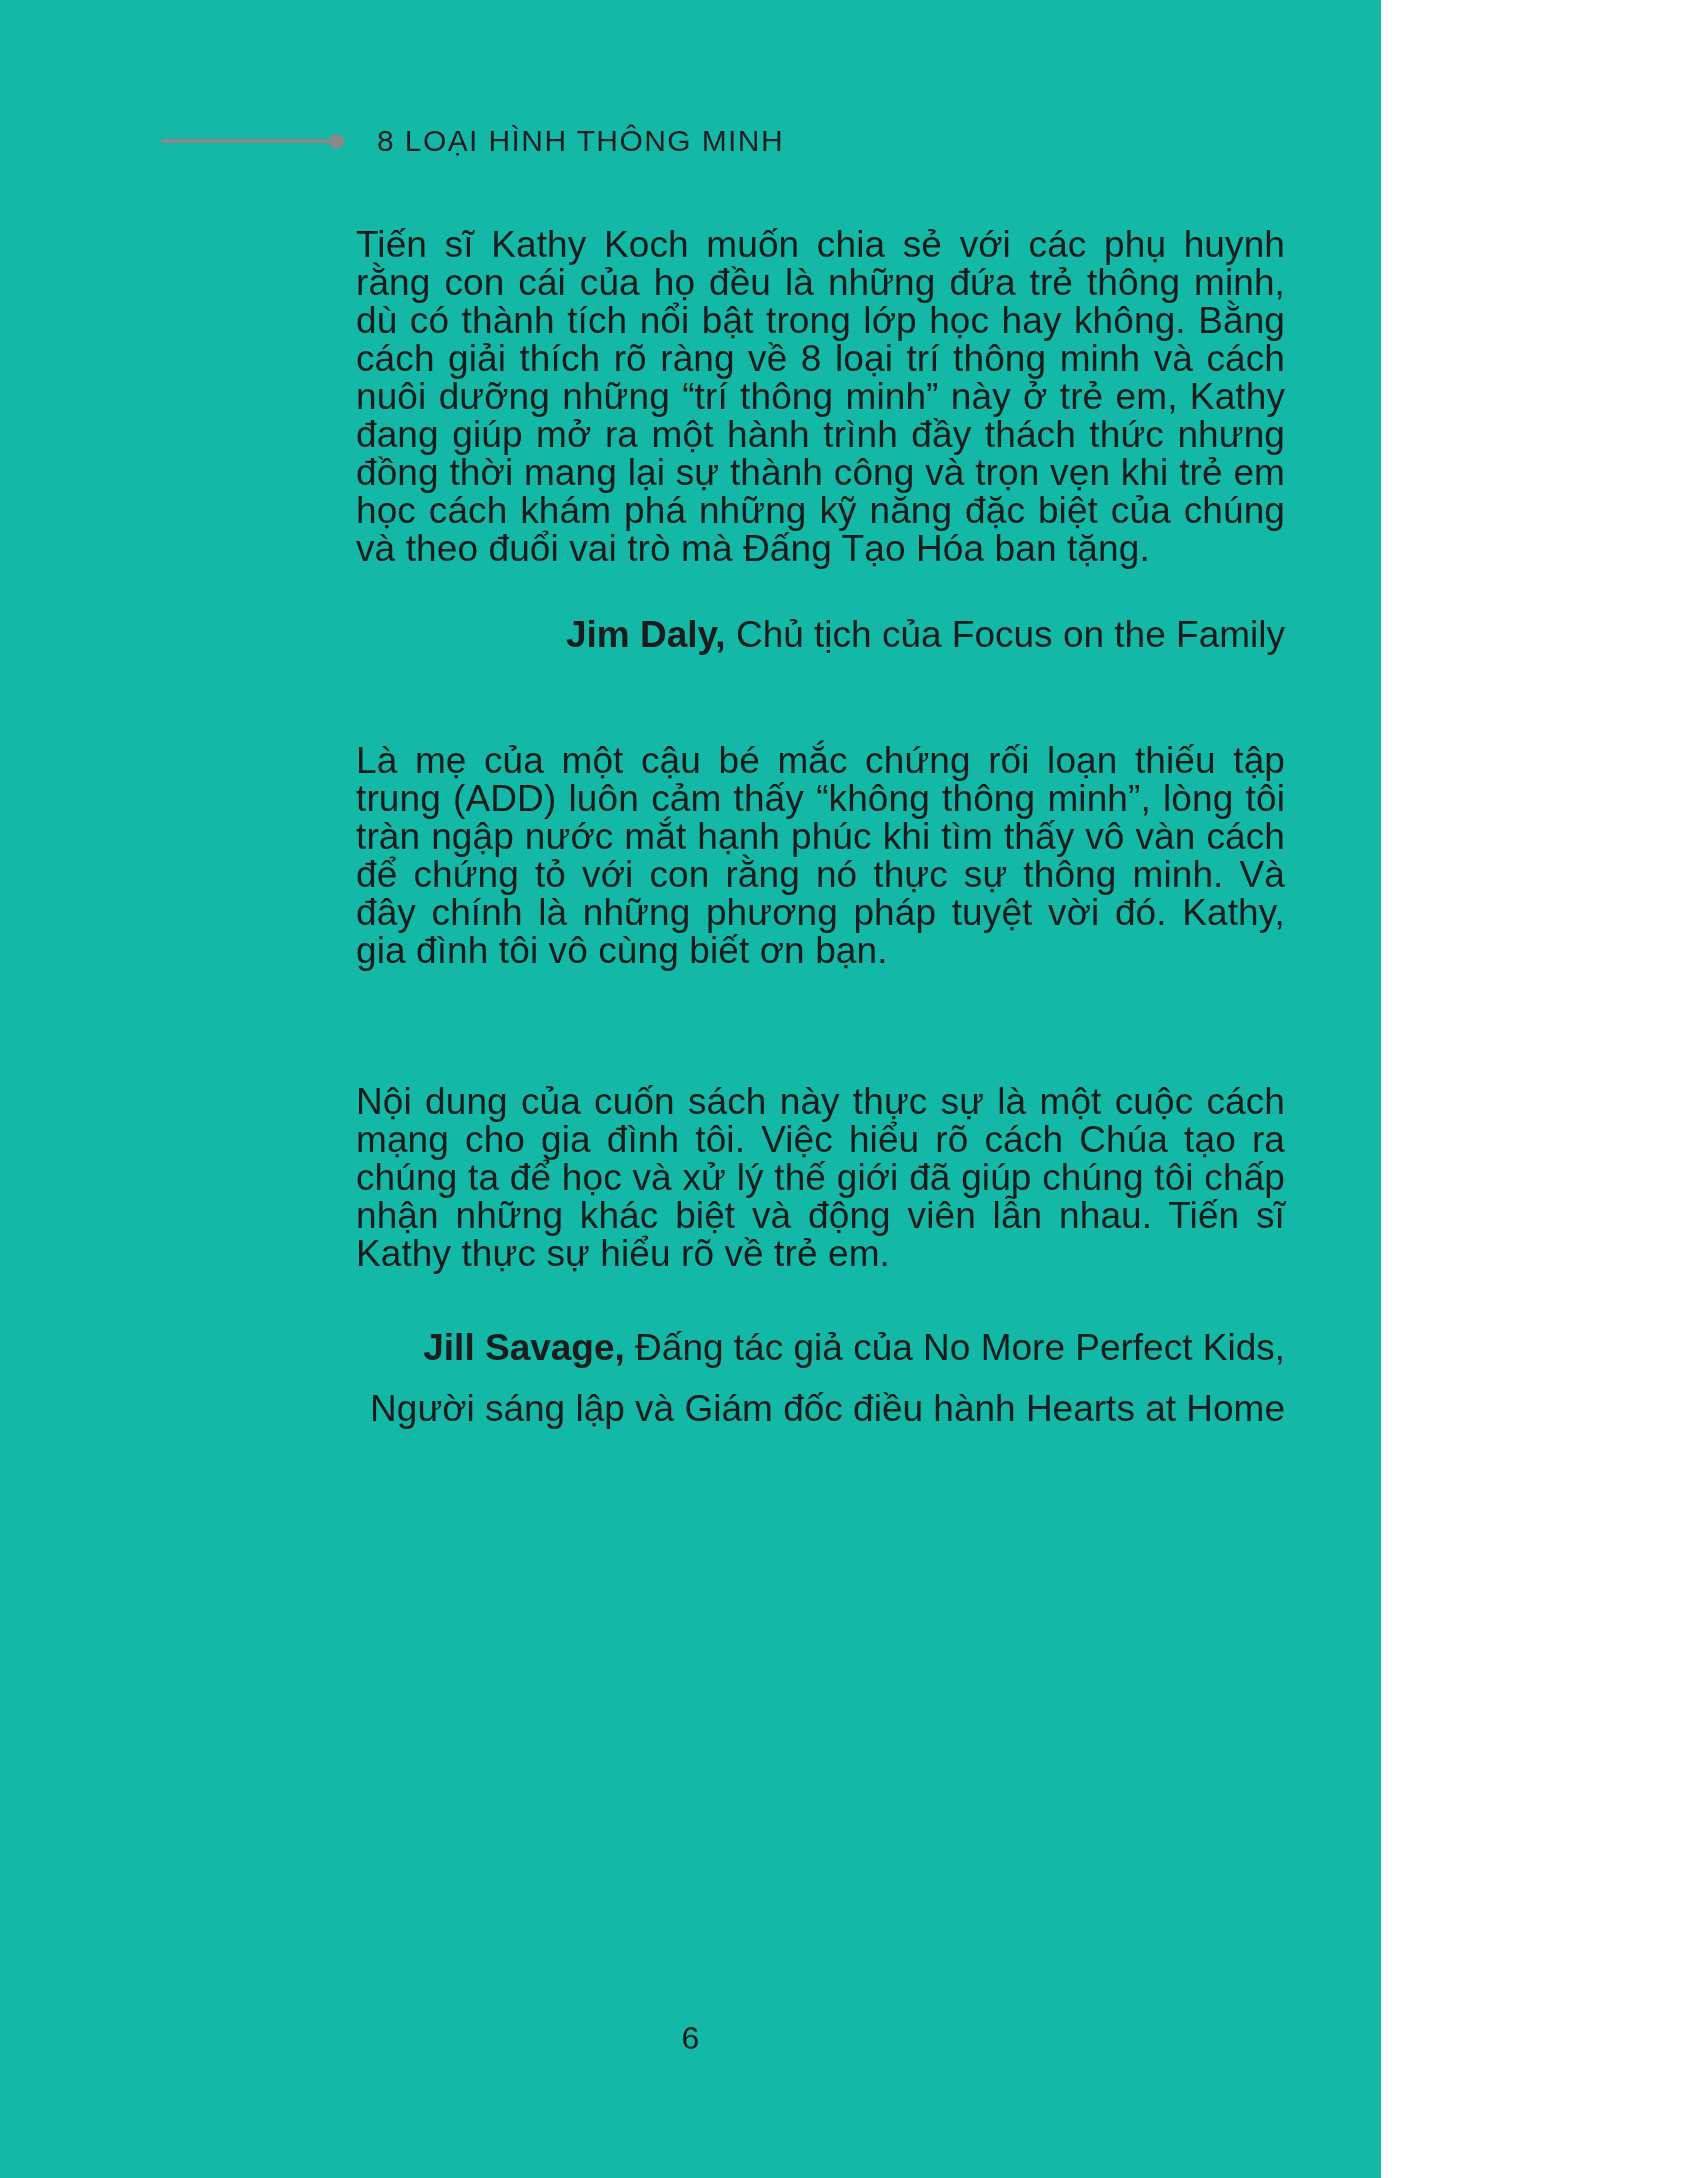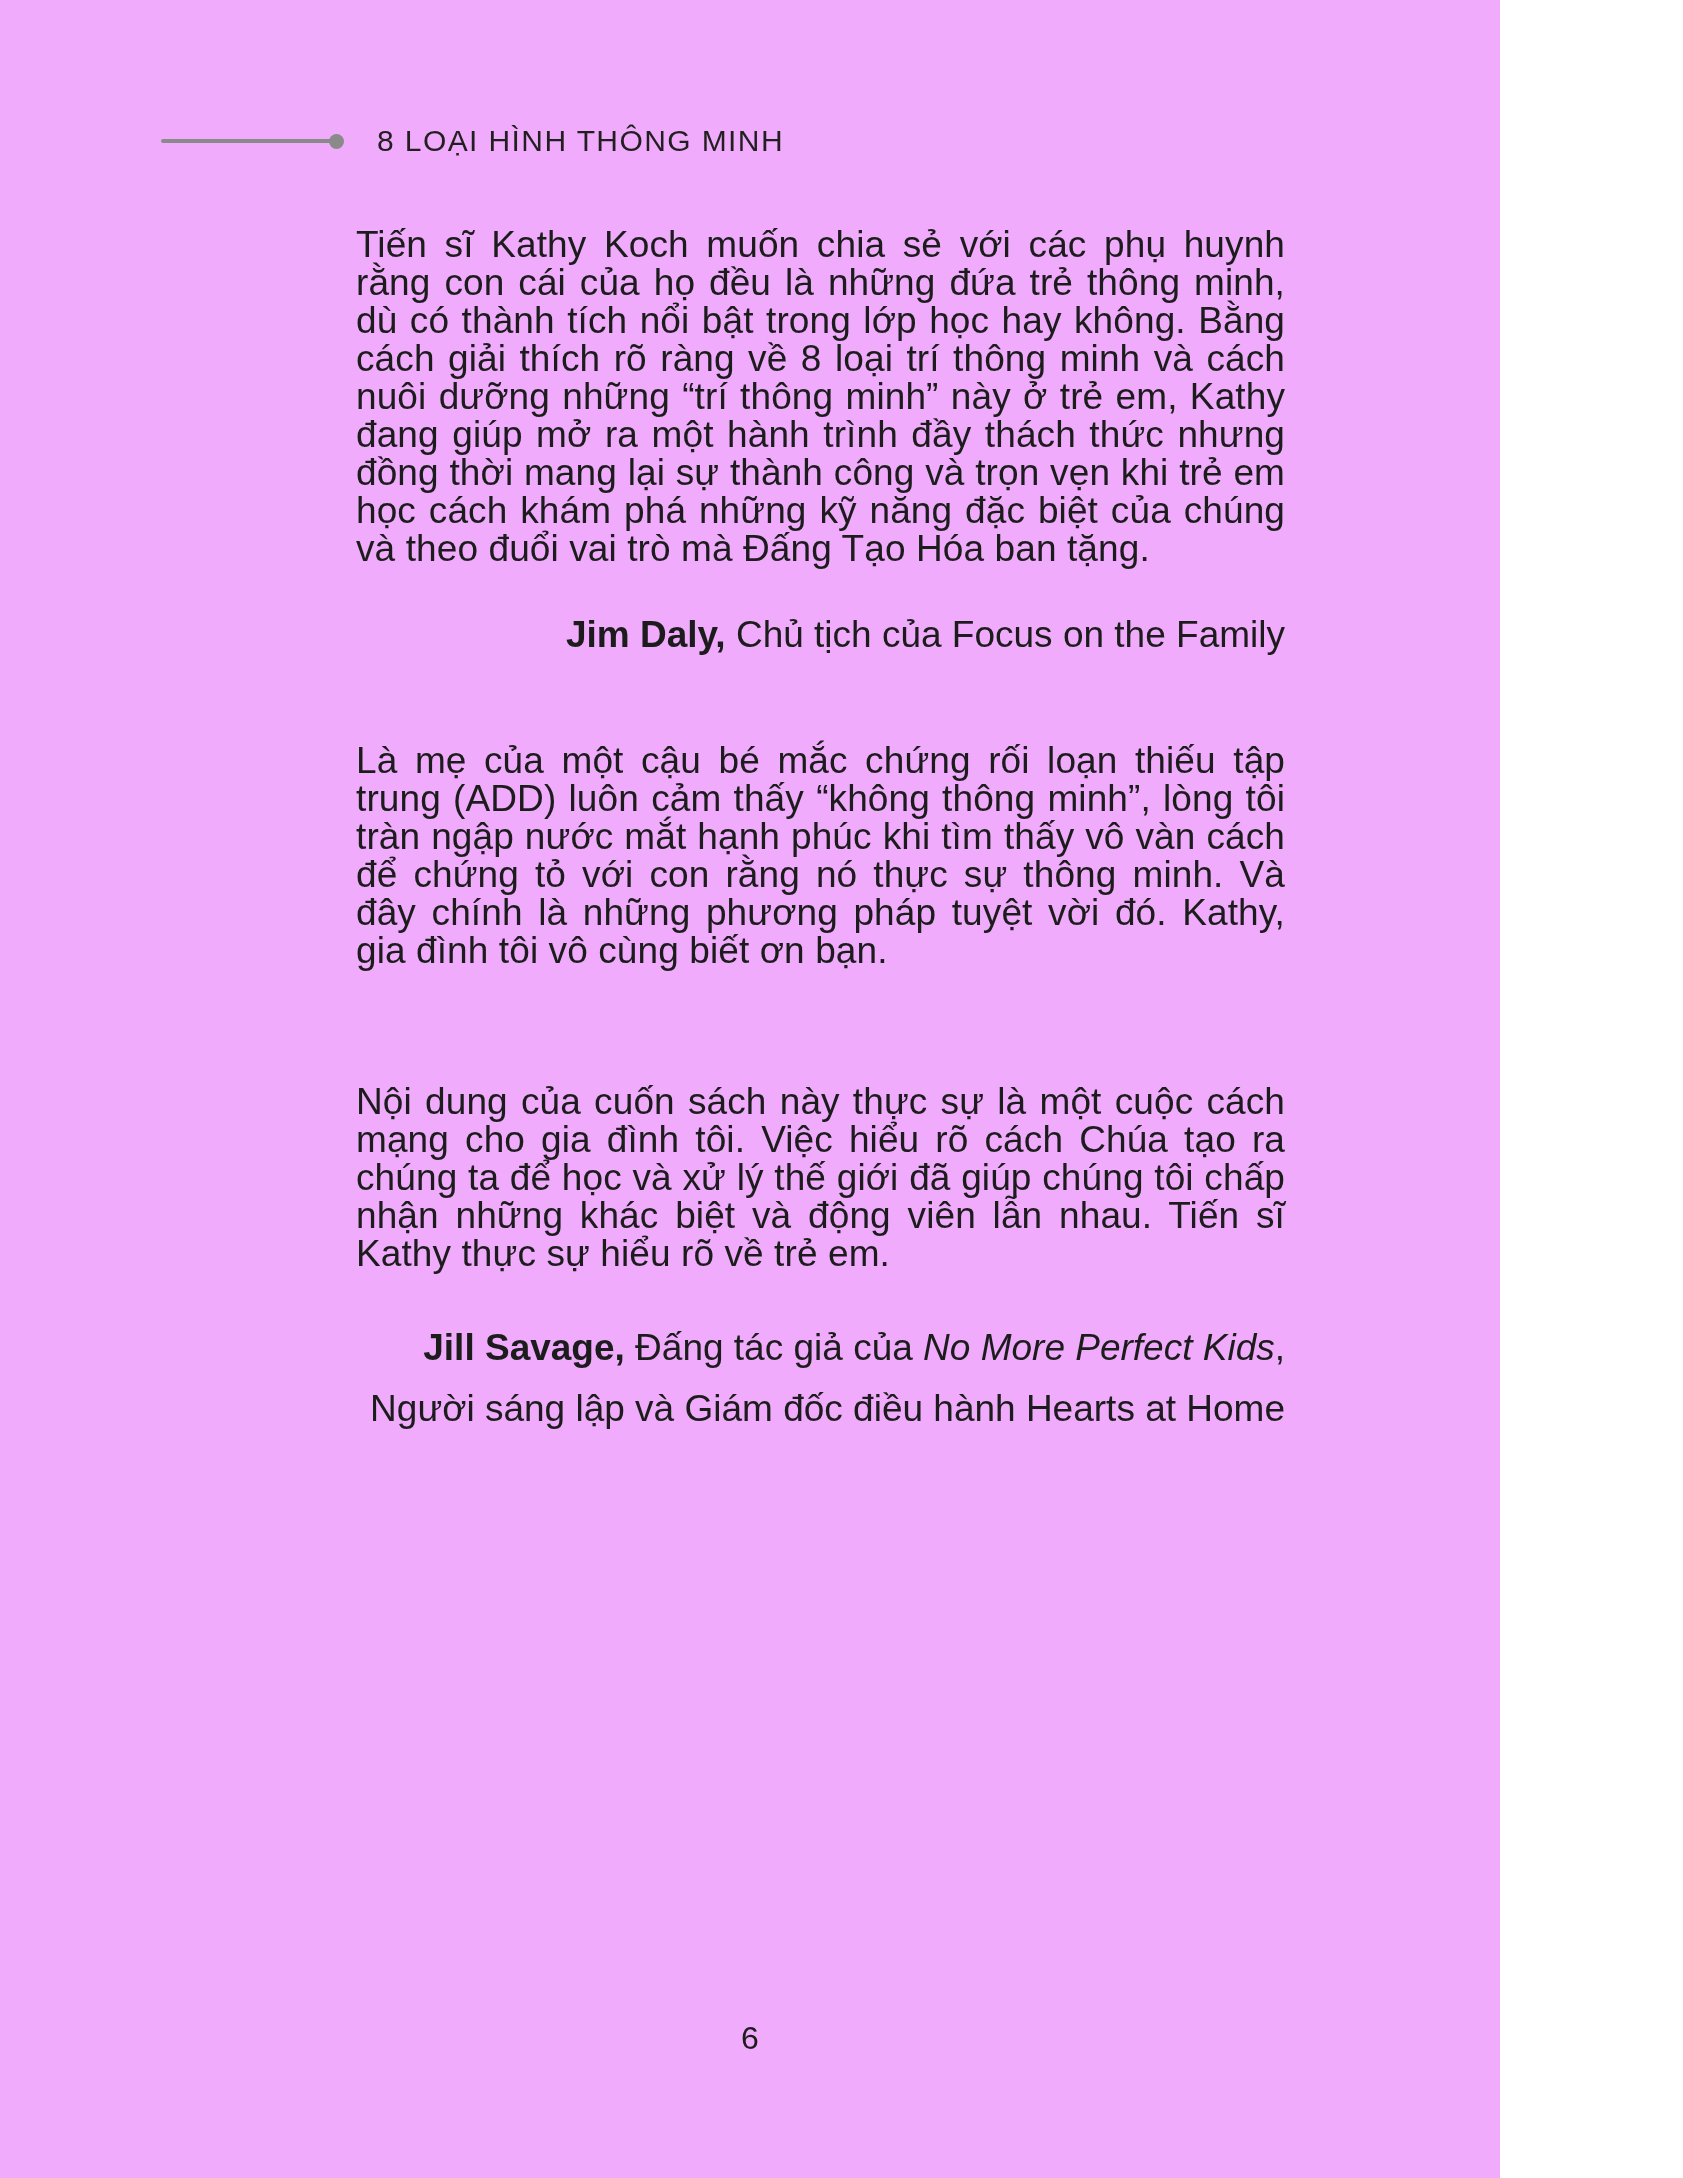--- a/index.html
+++ b/index.html
@@ -7,23 +7,23 @@
     margin: 0;
     padding: 0;
     background: #ffffff;
   }
   body {
     font-family: "Liberation Sans", sans-serif;
     color: #1a1a1a;
   }
   .page {
     position: relative;
-    width: 1500px;
+    width: 1381px;
     height: 2178px;
-    background: #f0abfc;
+    background: #14b8a6;
     overflow: hidden;
     box-sizing: border-box;
   }
 
   
   .runhead {
     position: absolute;
     left: 161px;
     top: 121px;
     display: flex;
@@ -77,21 +77,20 @@
     line-height: 61px;
     color: #1c1c1c;
     text-align: right;
     margin: 0;
   }
   .attrib .name {
     font-weight: 700;
     text-align: center;
   }
   .attrib .title-italic {
-    font-style: italic;
     text-align: right;
   }
 
   .spacer-lg { height: 77px; }
   .spacer-md { height: 44px; }
   .spacer-attrib { height: 36px; }
 
   
   .folio {
     position: absolute;

